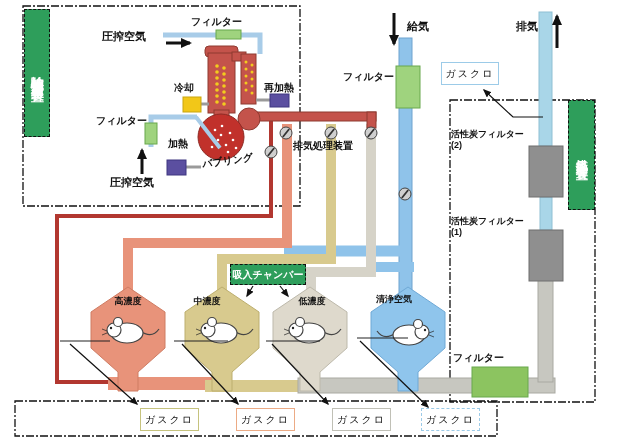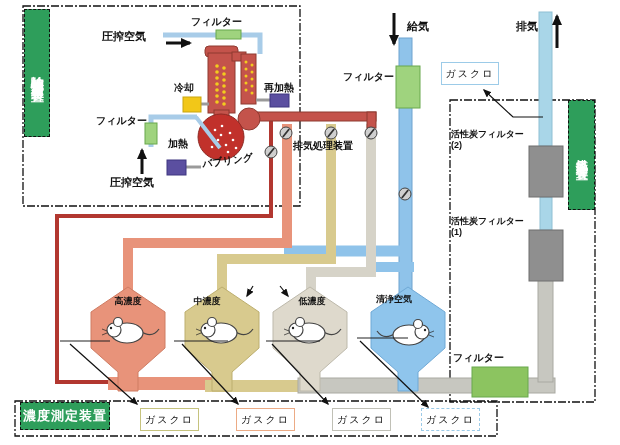--- a/index.html
+++ b/index.html
@@ -214,21 +214,21 @@
       <line x1="272" y1="344" x2="328" y2="404" class="arrow" marker-end="url(#ah)"></line>
       <line x1="357" y1="338" x2="408" y2="338" class="probe"></line>
       <line x1="360" y1="341" x2="428" y2="407" class="arrow" marker-end="url(#ah)"></line>
       <line x1="253" y1="286" x2="247" y2="296" class="arrow" marker-end="url(#ah)"></line>
       <line x1="280" y1="286" x2="288" y2="296" class="arrow" marker-end="url(#ah)"></line>
     </g>
   </svg>
 
   <div class="glabel vlabel" style="left:24px;top:9px;width:24px;height:126px;font-size:13px;">被験物質発生装置</div>
   <div class="glabel vlabel" style="left:568px;top:100px;width:25px;height:108px;font-size:12px;">排気処理装置</div>
-  <div class="glabel" style="left:20px;top:402px;width:88px;height:26px;font-size:13px;letter-spacing:1px;">濃度測定装置</div>
+  <div class="glabel" style="left:230px;top:264px;width:74px;height:19px;font-size:10px;">吸入チャンバー</div>
 
   <div class="lbl" style="left:102px;top:30px;font-size:11px;">圧搾空気</div>
   <div class="lbl" style="left:191px;top:16px;">フィルター</div>
   <div class="lbl" style="left:174px;top:82px;">冷却</div>
   <div class="lbl" style="left:264px;top:82px;">再加熱</div>
   <div class="lbl" style="left:168px;top:138px;">加熱</div>
   <div class="lbl" style="left:202px;top:155px;transform:rotate(-8deg);">バブリング</div>
   <div class="lbl" style="left:96px;top:115px;">フィルター</div>
   <div class="lbl" style="left:110px;top:176px;font-size:11px;">圧搾空気</div>
   <div class="lbl" style="left:293px;top:140px;">排気処理装置</div>

